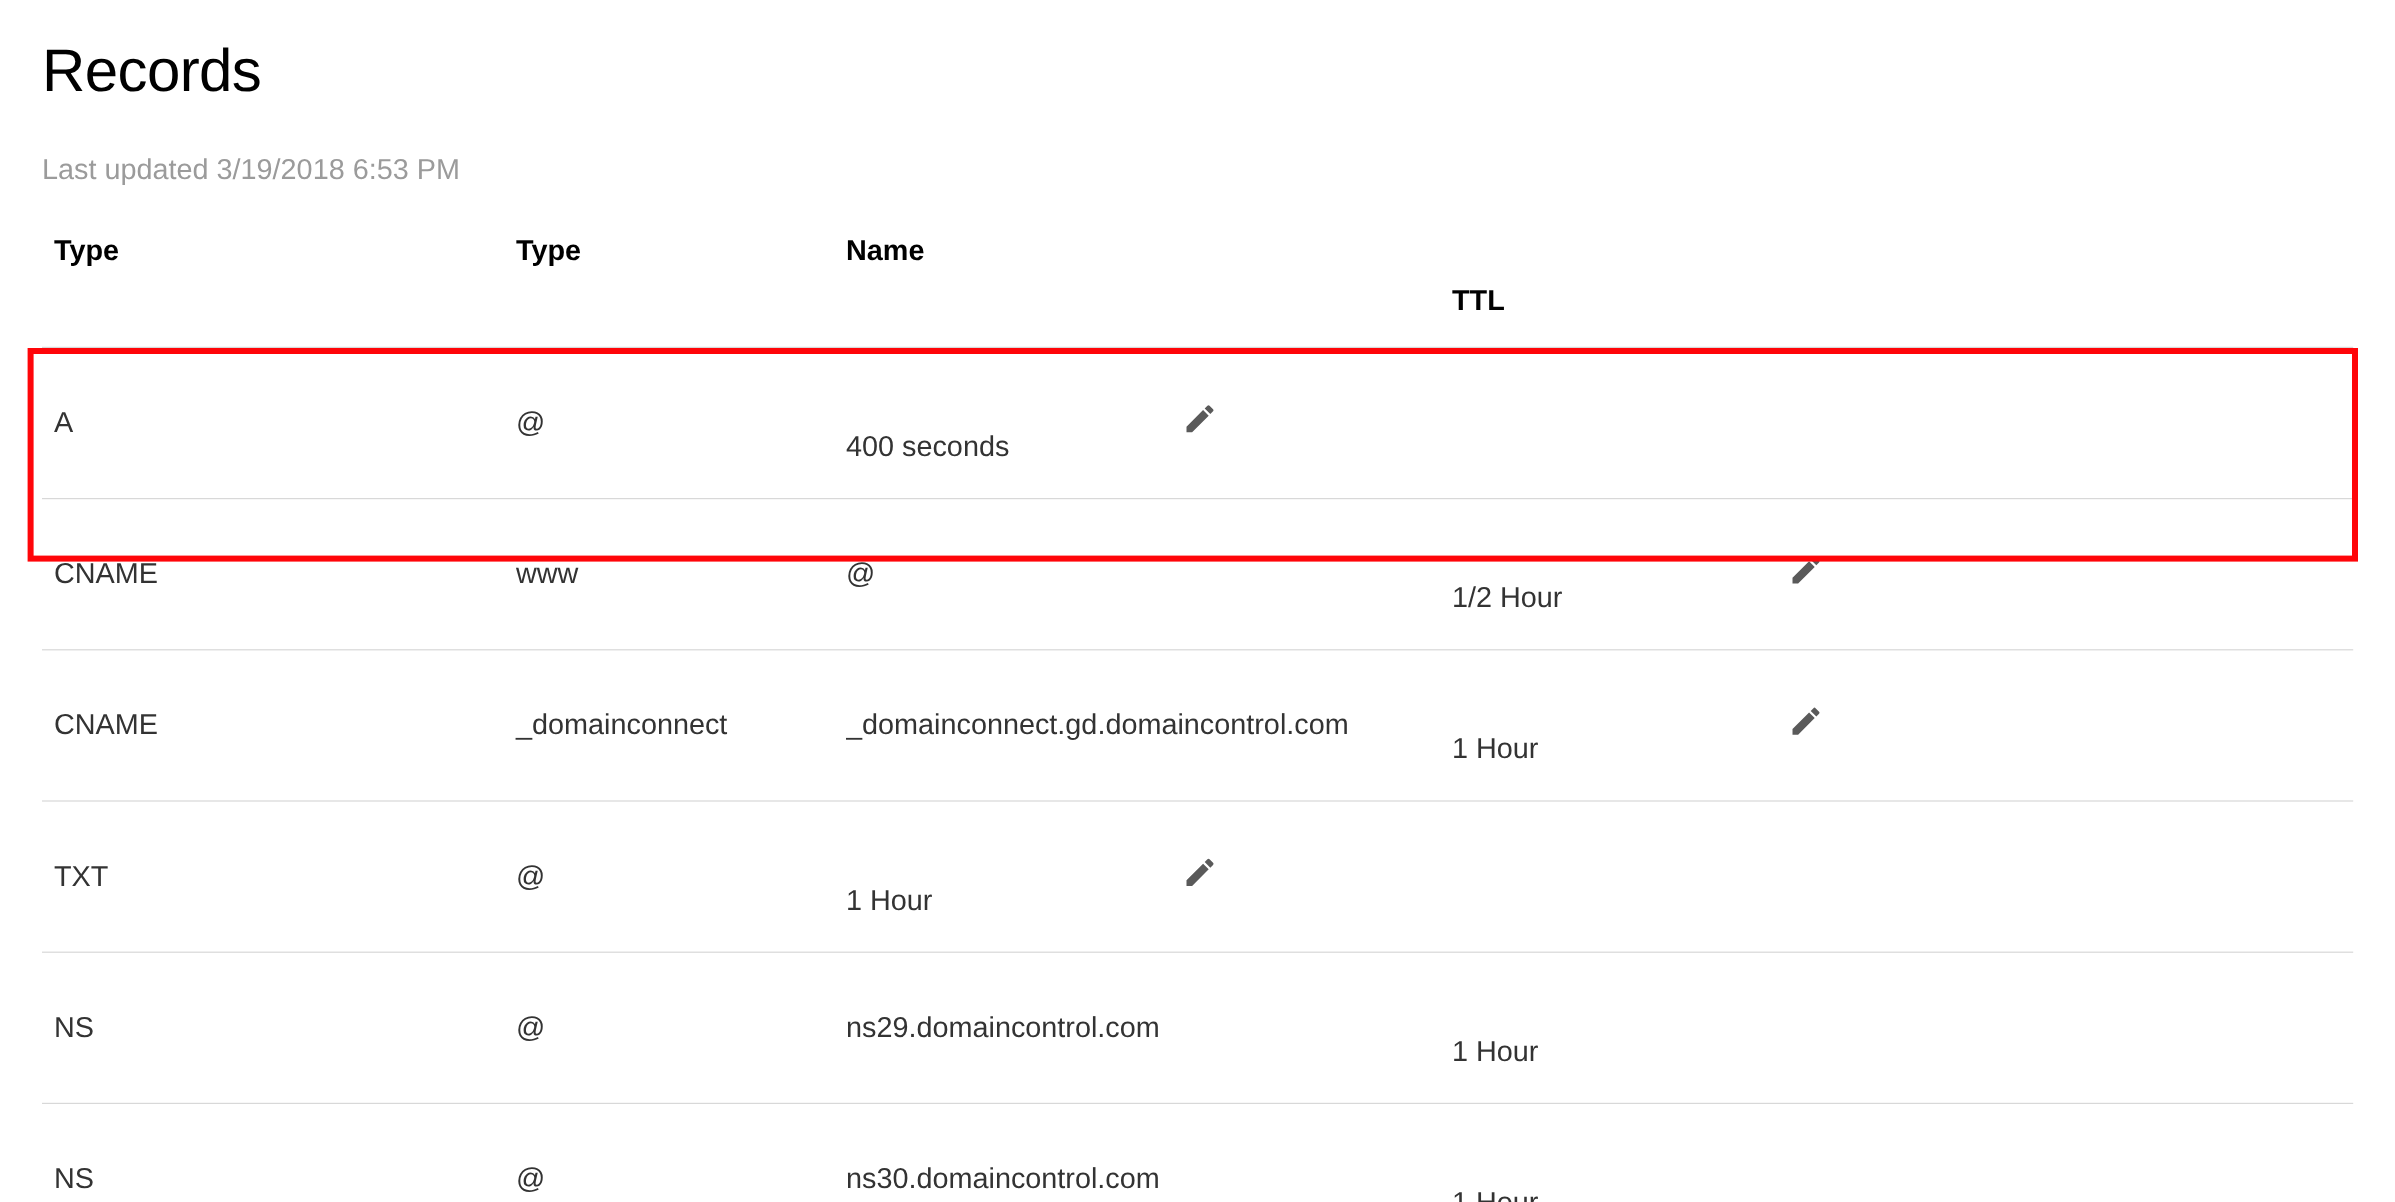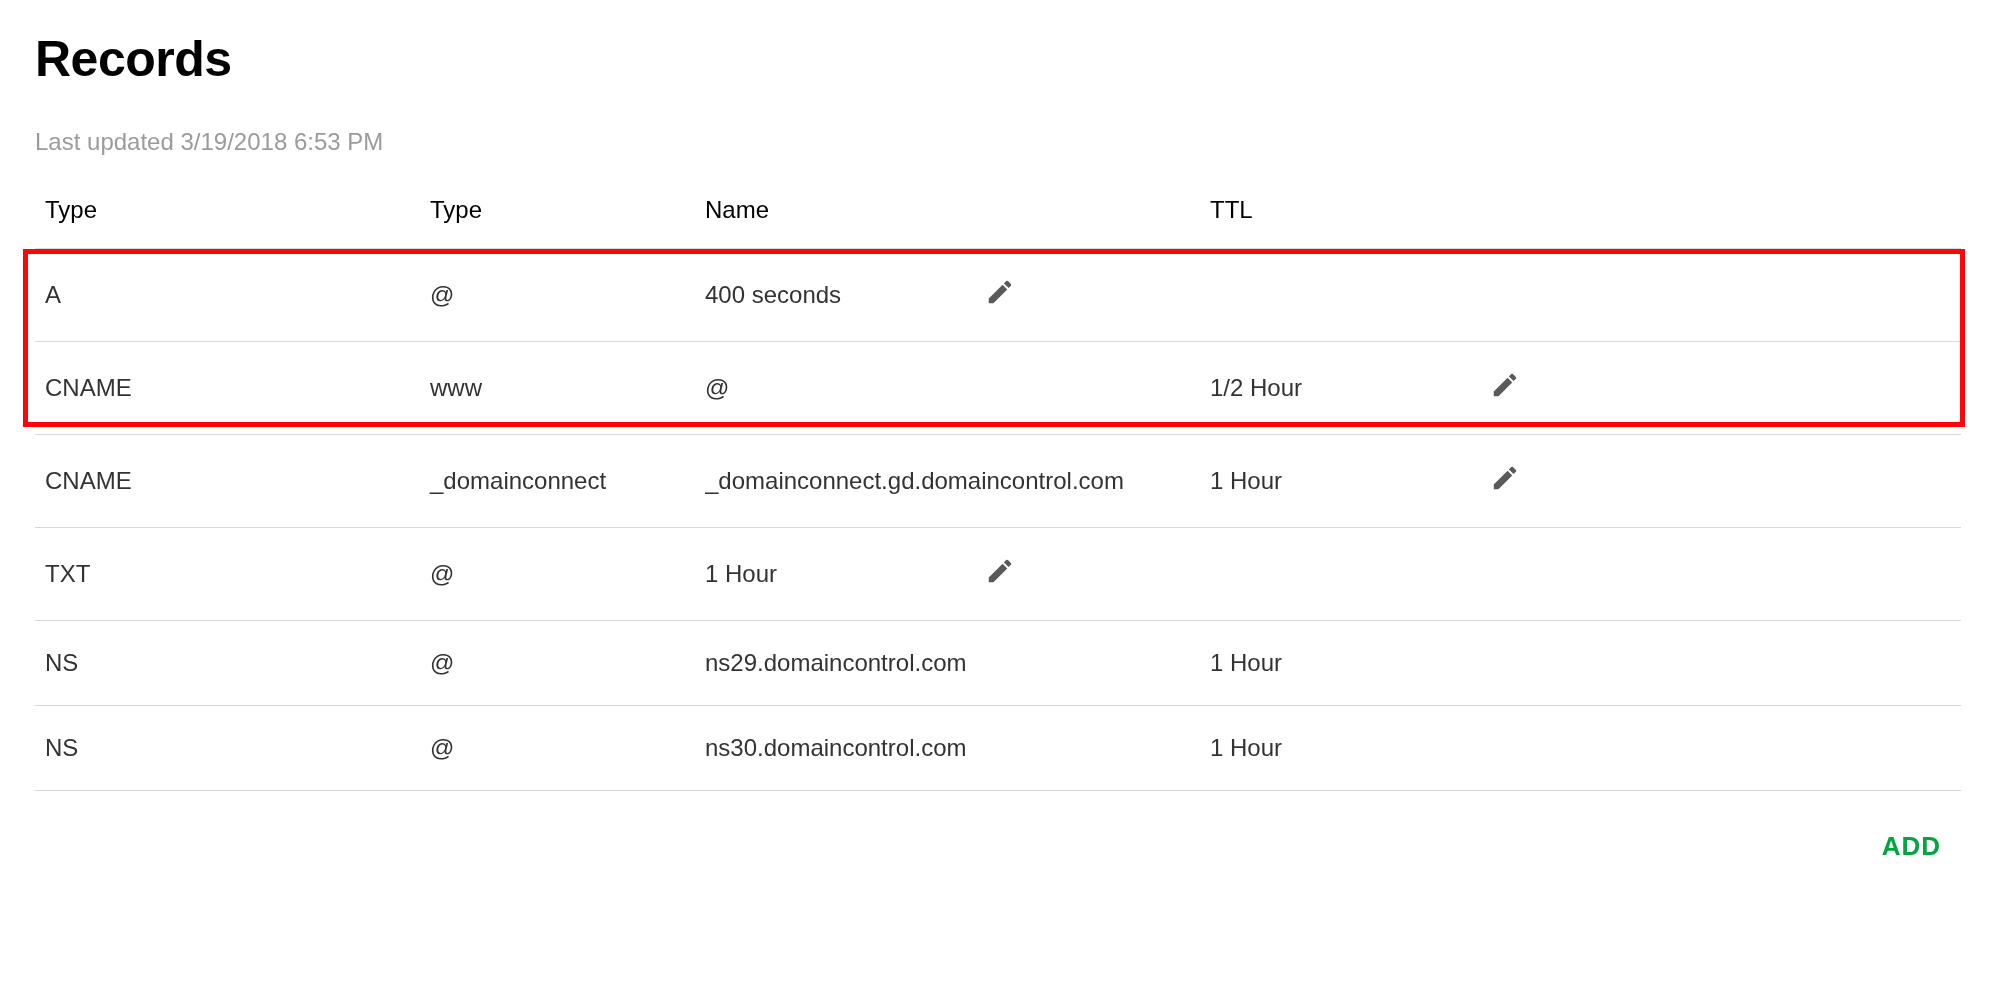--- a/index.html
+++ b/index.html
@@ -8,21 +8,21 @@
       padding: 0;
     }
     body {
       font-family: -apple-system, BlinkMacSystemFont, "Segoe UI", Helvetica, Arial, sans-serif;
       background: #ffffff;
       padding: 30px 35px;
       width: 1996px;
     }
     .page-title {
       font-size: 50px;
-      font-weight: 700;
+      font-weight: 400;
       color: #000000;
       margin-bottom: 40px;
       letter-spacing: -0.5px;
     }
     .last-updated {
       font-size: 24px;
       color: #9b9b9b;
       margin-bottom: 40px;
     }
     .table-container {
@@ -30,25 +30,25 @@
       position: relative;
     }
     .table-header {
       display: flex;
       padding: 0 0 24px 0;
       border-bottom: 1px solid #d8d8d8;
     }
     .col-type { width: 395px; padding-left: 10px; }
     .col-name { width: 275px; }
     .col-value { width: 505px; }
-    .col-ttl { width: 270px; }
+    .col-ttl { width: 270px; margin-top: 41px; }
     .col-action { width: 60px; display: flex; justify-content: flex-end; align-items: center; padding-right: 20px; }
     .header-cell {
       font-size: 24px;
-      font-weight: 400;
+      font-weight: 700;
       color: #000000;
     }
     .table-body {
       position: relative;
     }
     .table-row {
       display: flex;
       align-items: center;
       padding: 28px 0;
       border-bottom: 1px solid #d8d8d8;

